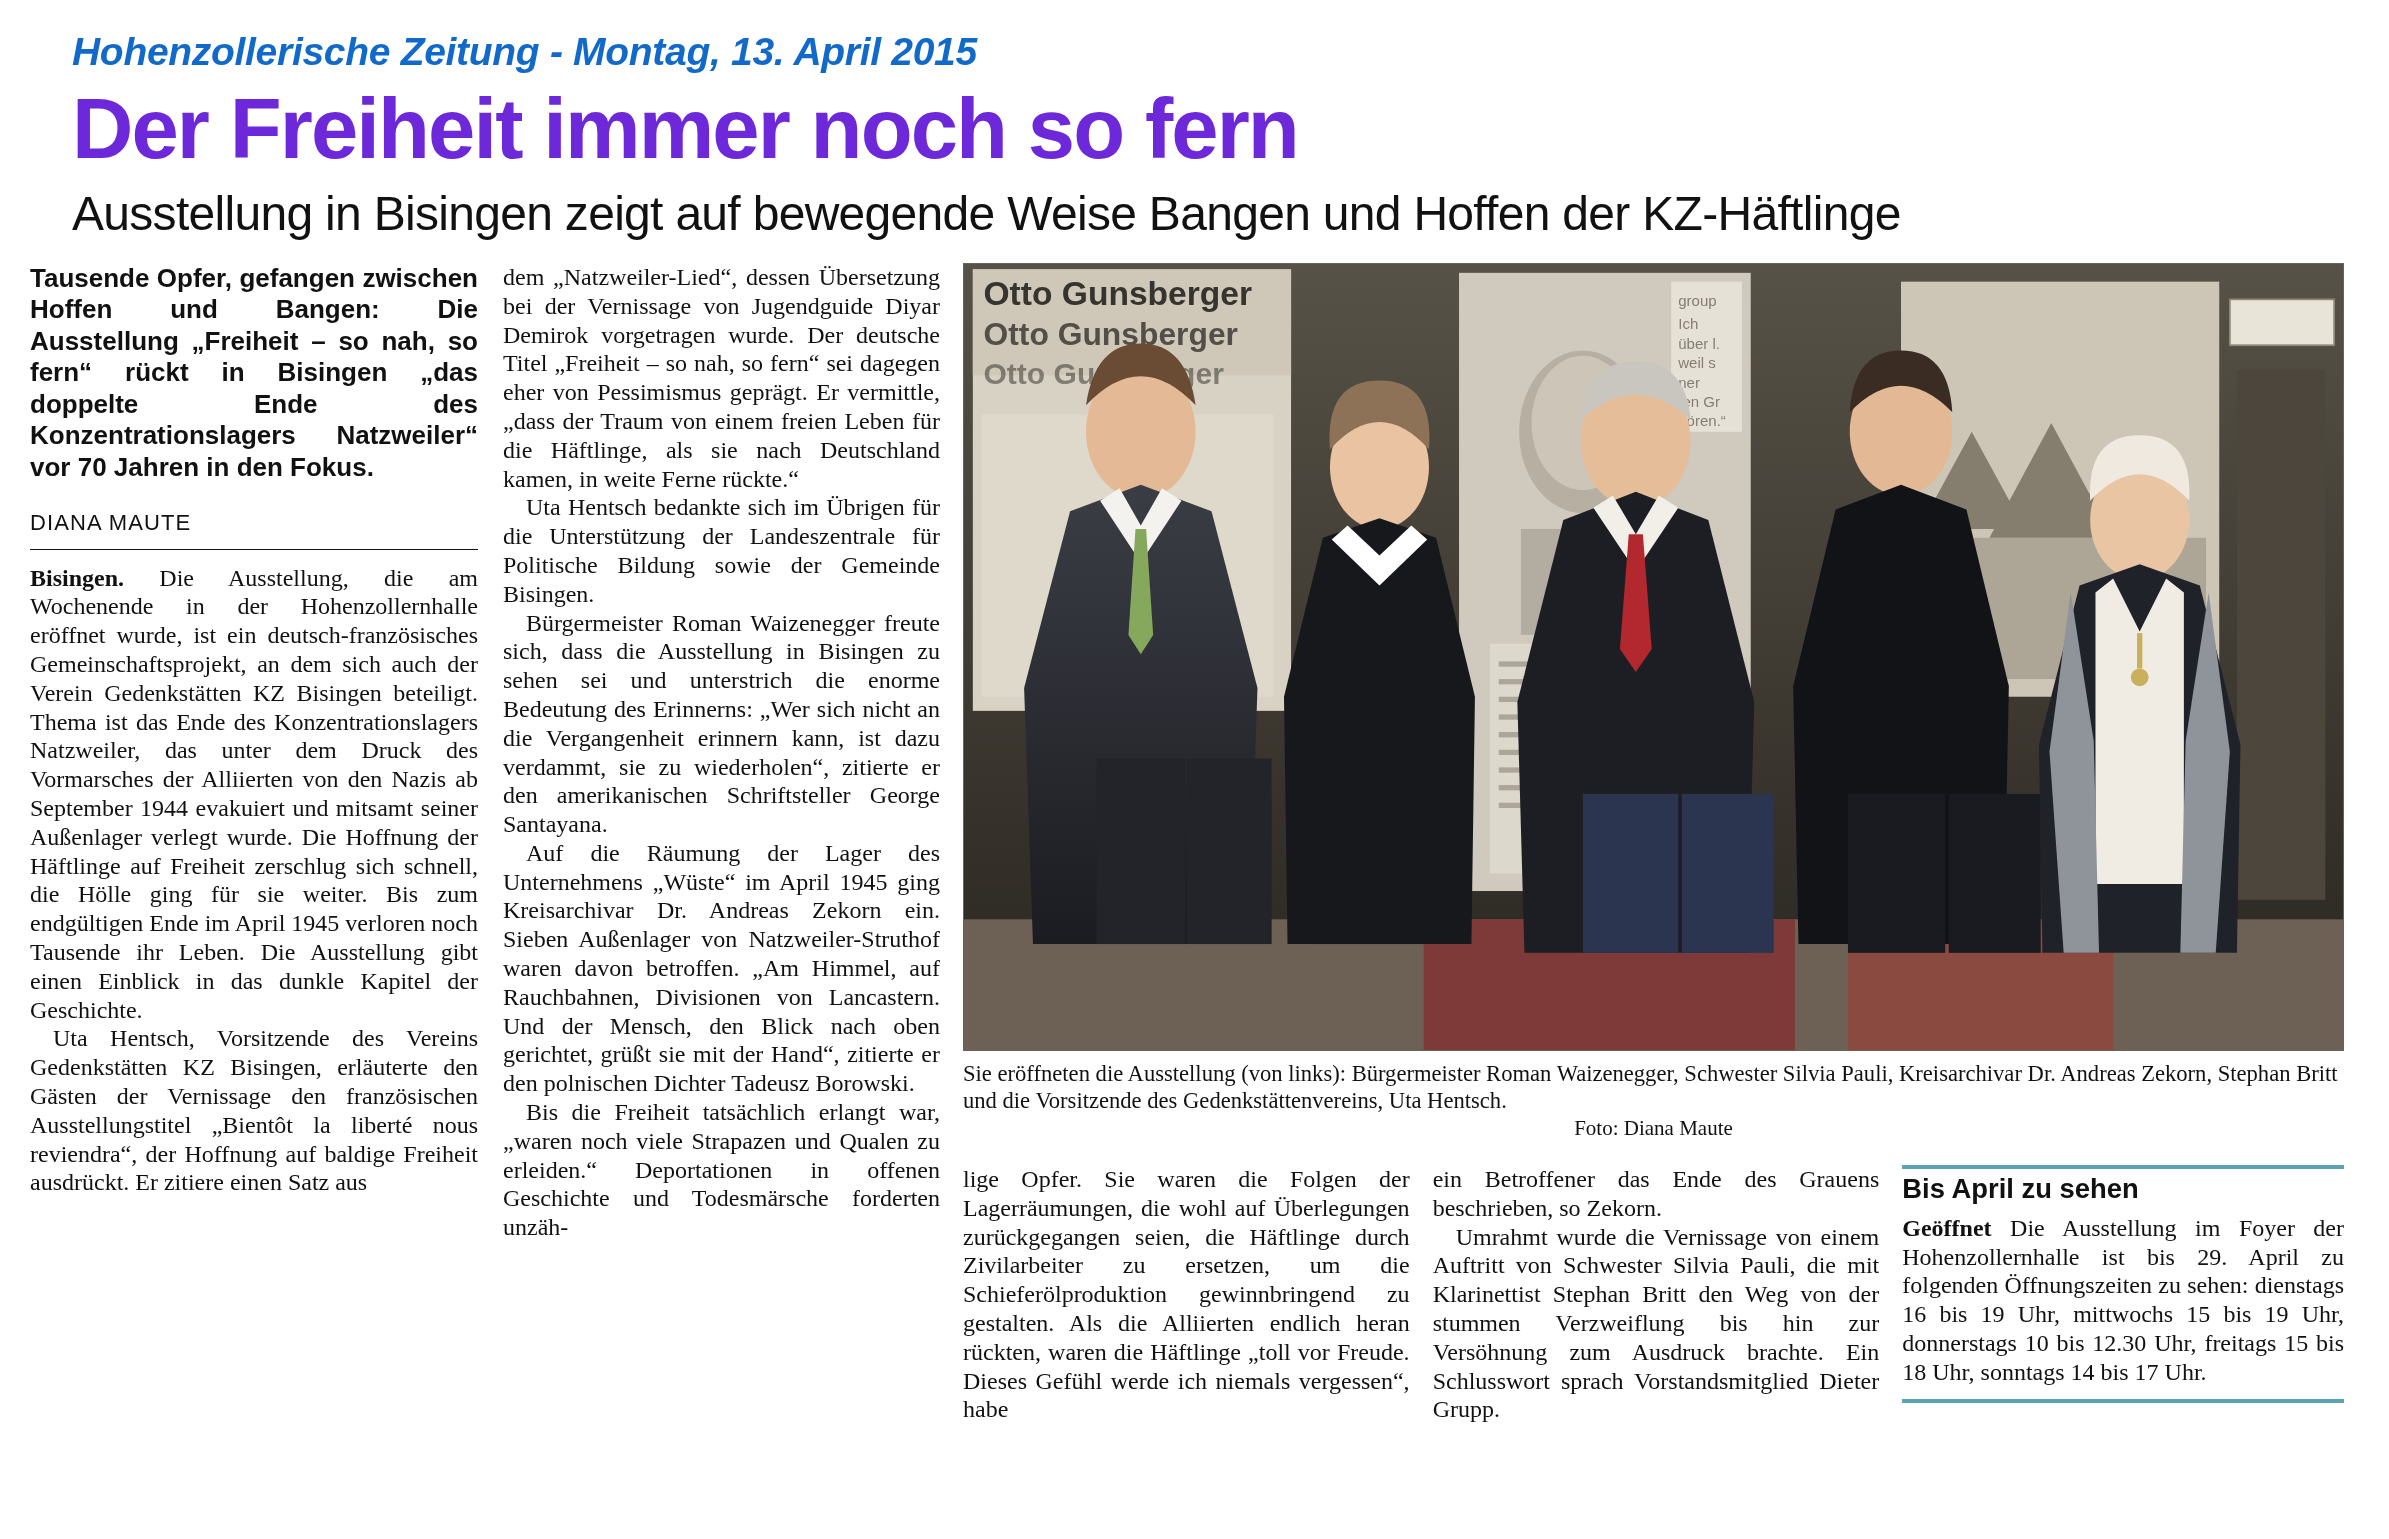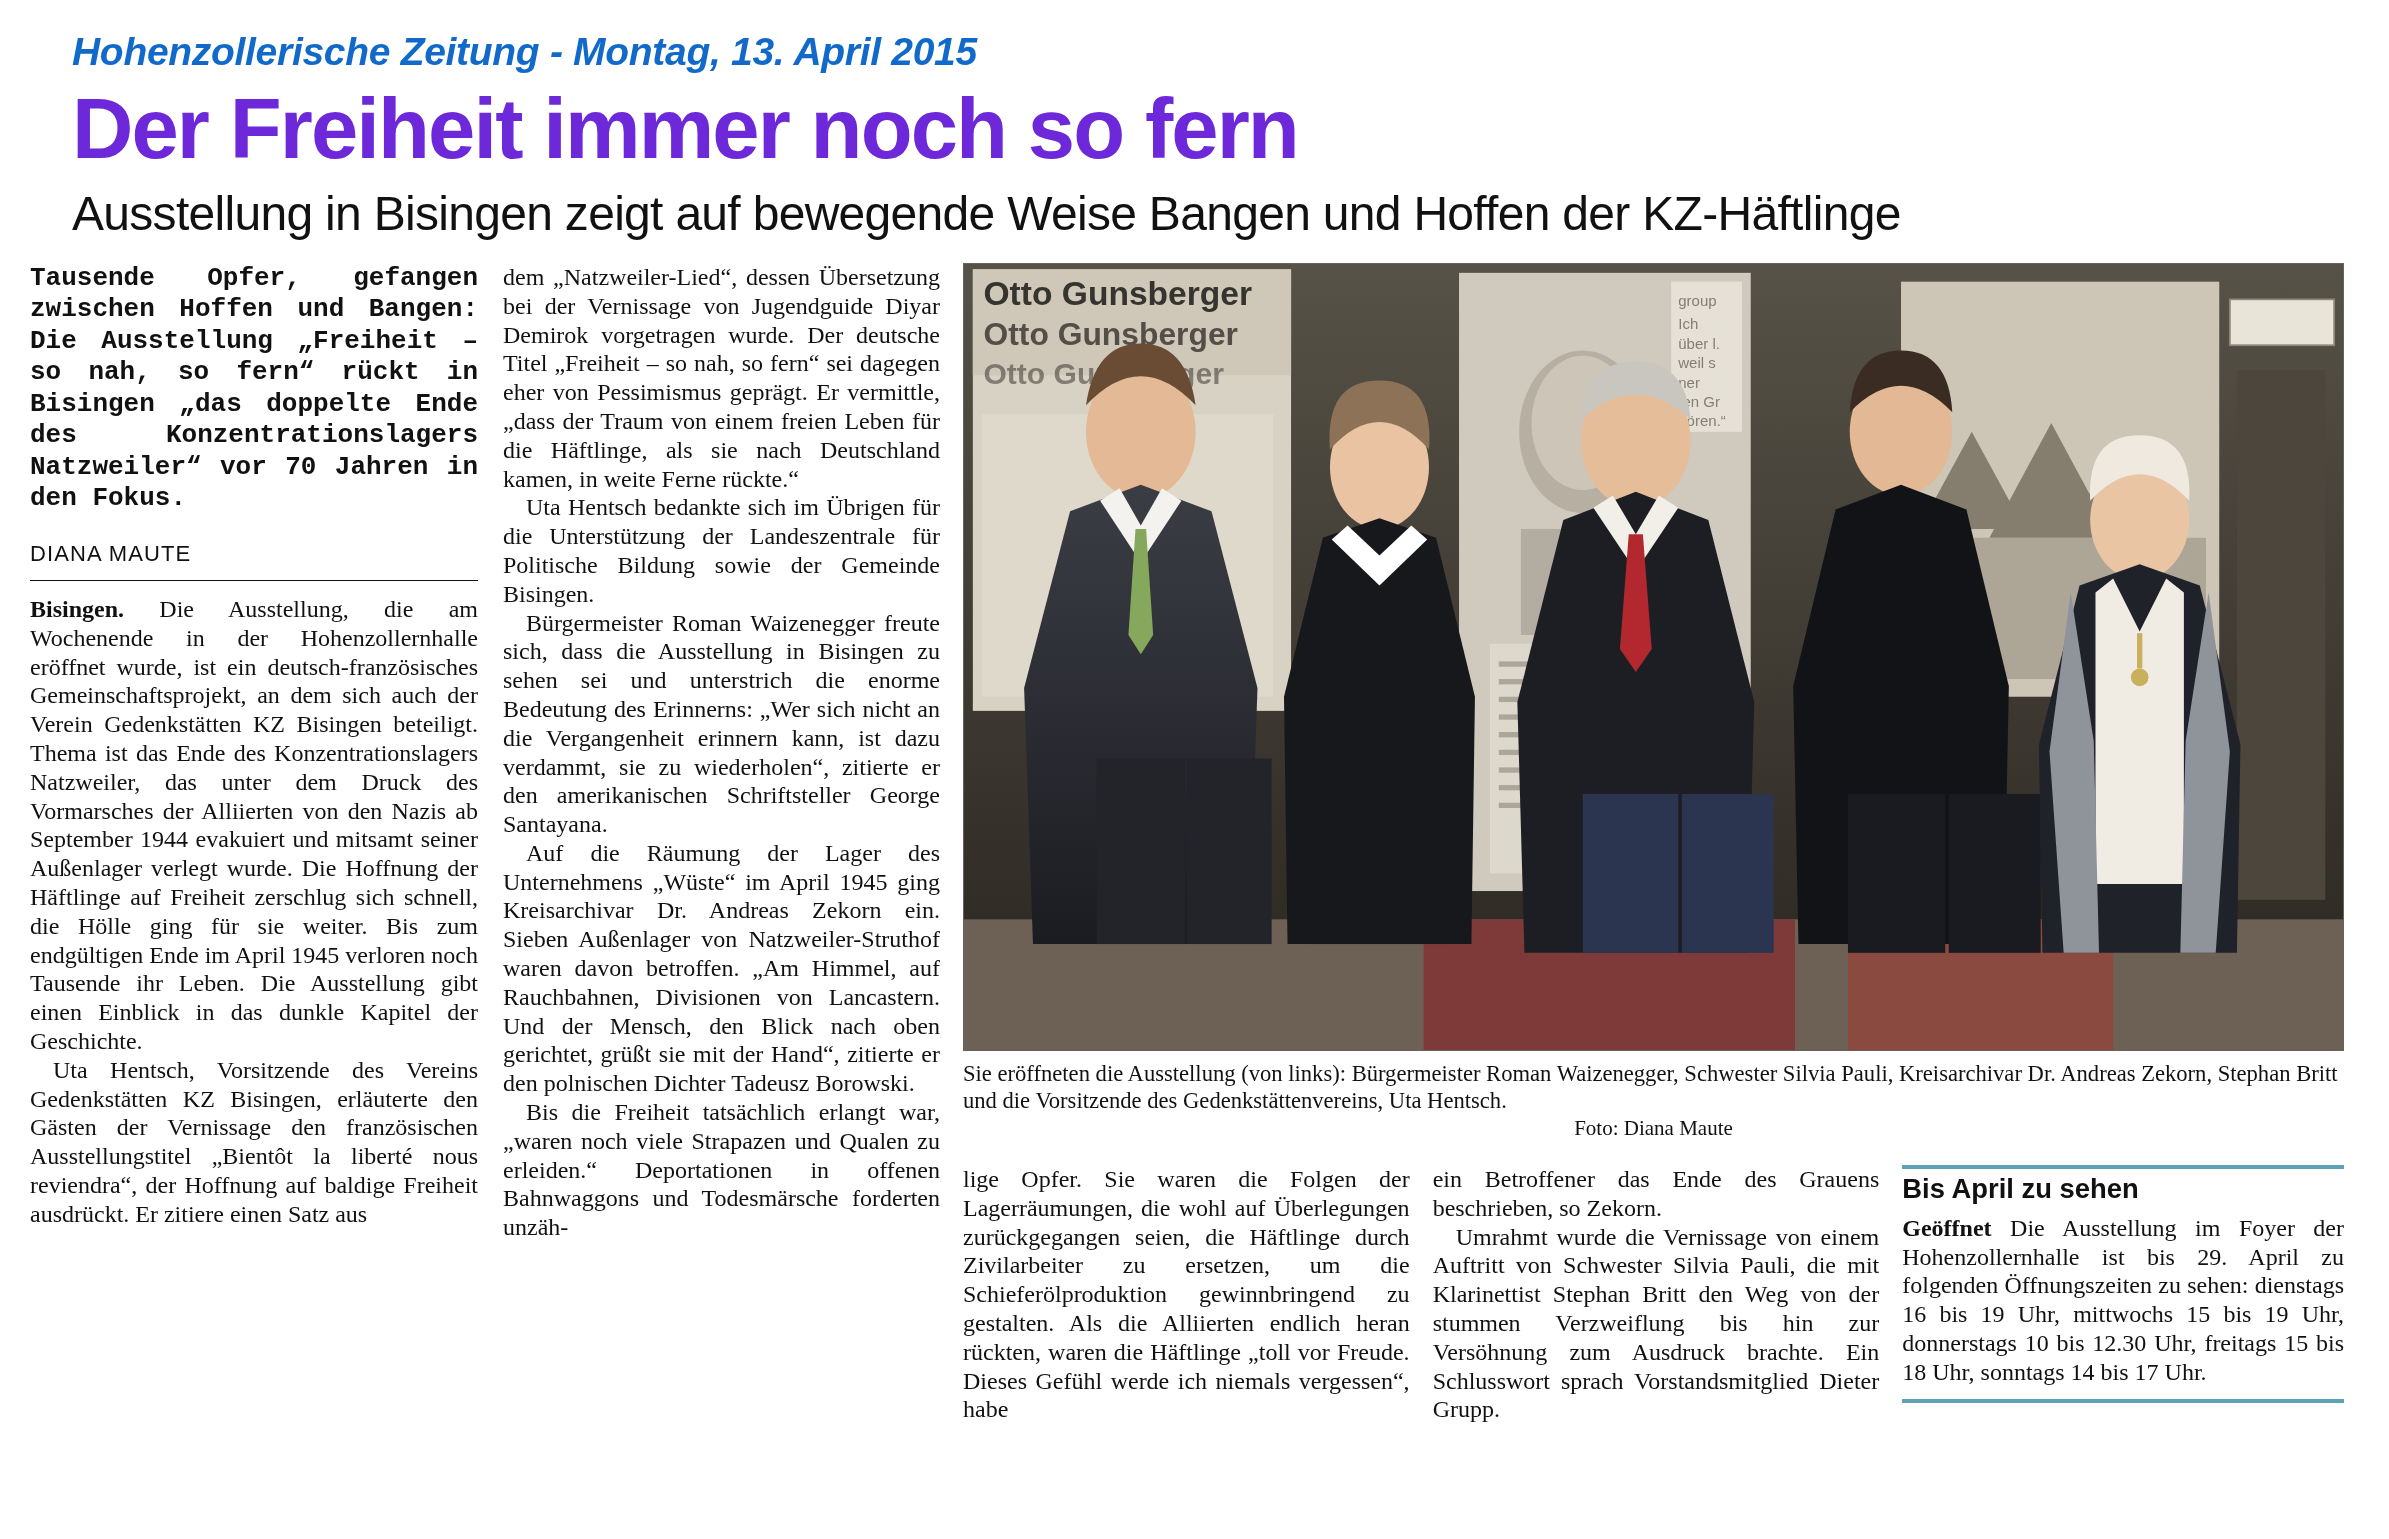--- a/index.html
+++ b/index.html
@@ -72,21 +72,21 @@
     font-size: 24px;
     line-height: 1.2;
     text-align: justify;
     hyphens: auto;
     -webkit-hyphens: auto;
   }
   .body-text p { text-indent: 23px; margin: 0; }
   .body-text p.first { text-indent: 0; }
 
   .lead {
-    font-family: Liberation Mono, monospace;
+    font-family: Liberation Sans, sans-serif;
     font-weight: bold;
     font-size: 26px;
     line-height: 1.21;
     text-align: justify;
     hyphens: auto;
   }
   .byline {
     font-family: "Liberation Sans", sans-serif;
     font-size: 22px;
     letter-spacing: 1.1px;
@@ -179,21 +179,21 @@
         <p>Uta Hentsch, Vorsitzende des Vereins Gedenkstätten KZ Bisingen, erläuterte den Gästen der Vernissage den französischen Ausstellungstitel „Bientôt la liberté nous reviendra“, der Hoffnung auf baldige Freiheit ausdrückt. Er zitiere einen Satz aus</p>
       </div>
     </div>
 
     <div class="col col-2">
       <div class="body-text">
         <p class="first">dem „Natzweiler-Lied“, dessen Übersetzung bei der Vernissage von Jugendguide Diyar Demirok vorgetragen wurde. Der deutsche Titel „Freiheit – so nah, so fern“ sei dagegen eher von Pessimismus geprägt. Er vermittle, „dass der Traum von einem freien Leben für die Häftlinge, als sie nach Deutschland kamen, in weite Ferne rückte.“</p>
         <p>Uta Hentsch bedankte sich im Übrigen für die Unterstützung der Landeszentrale für Politische Bildung sowie der Gemeinde Bisingen.</p>
         <p>Bürgermeister Roman Waizenegger freute sich, dass die Ausstellung in Bisingen zu sehen sei und unterstrich die enorme Bedeutung des Erinnerns: „Wer sich nicht an die Vergangenheit erinnern kann, ist dazu verdammt, sie zu wiederholen“, zitierte er den amerikanischen Schriftsteller George Santayana.</p>
         <p>Auf die Räumung der Lager des Unternehmens „Wüste“ im April 1945 ging Kreisarchivar Dr. Andreas Zekorn ein. Sieben Außenlager von Natzweiler-Struthof waren davon betroffen. „Am Himmel, auf Rauchbahnen, Divisionen von Lancastern. Und der Mensch, den Blick nach oben gerichtet, grüßt sie mit der Hand“, zitierte er den polnischen Dichter Tadeusz Borowski.</p>
-        <p>Bis die Freiheit tatsächlich erlangt war, „waren noch viele Strapazen und Qualen zu erleiden.“ Deportationen in offenen Bahnwaggons und Todesmärsche forderten unzäh-</p>
+        <p>Bis die Freiheit tatsächlich erlangt war, „waren noch viele Strapazen und Qualen zu erleiden.“ Deportationen in offenen Geschichte und Todesmärsche forderten unzäh-</p>
       </div>
     </div>
 
     <div class="col rightblock">
 
       <div class="photo-wrap">
         <div class="photo">
           <svg viewBox="0 0 1560 890" preserveAspectRatio="none">
             <defs>
               <linearGradient id="wallg" x1="0" y1="0" x2="0" y2="1">

